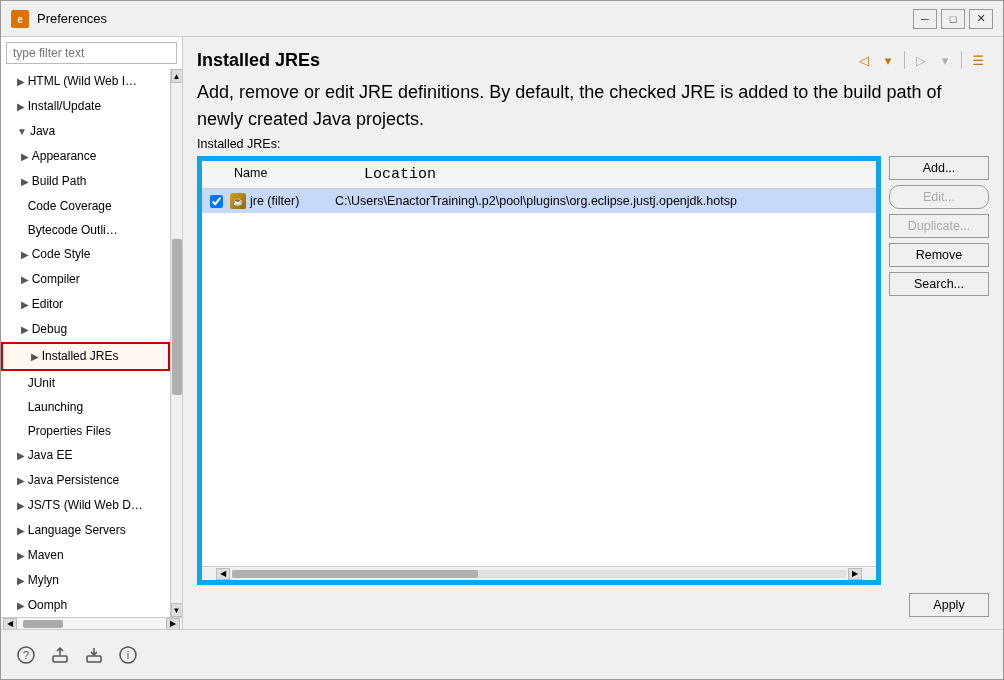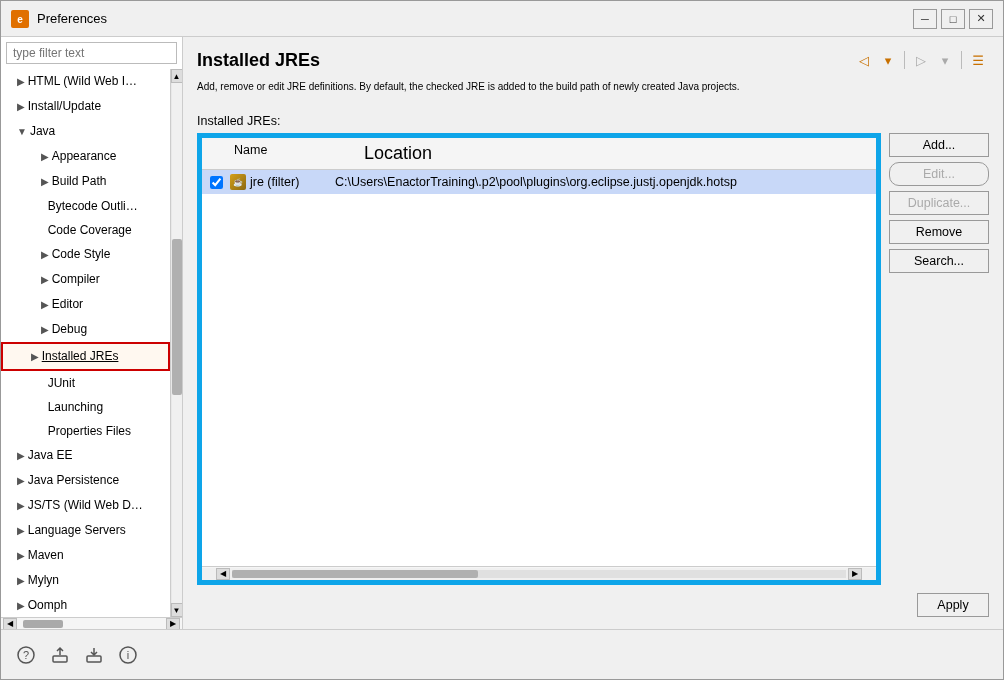--- a/index.html
+++ b/index.html
@@ -102,33 +102,33 @@
     .tree-item {
       padding: 2px 4px 2px 16px;
       cursor: pointer;
       white-space: nowrap;
       overflow: hidden;
       text-overflow: ellipsis;
       color: #000;
       font-size: 12px;
       line-height: 20px;
     }
-    .tree-item.selected { background: #c8d8f8; text-decoration: underline; }
+    .tree-item.selected { background: #c8d8f8; }
     .tree-item.highlighted {
       background: #fff3cd;
       border: 2px solid #e00;
     }
     .tree-item .expand-arrow {
       display: inline-block;
       margin-right: 3px;
       font-size: 10px;
       color: #555;
     }
     .tree-item.child {
-      padding-left: 40px;
+      padding-left: 20px;
     }
     .sidebar-hscroll {
       display: flex;
       height: 12px;
       background: #f5f5f5;
       border-top: 1px solid #ccc;
       align-items: center;
       padding: 0 2px;
       gap: 2px;
     }
@@ -184,23 +184,23 @@
       display: flex;
       align-items: center;
       justify-content: center;
       font-size: 13px;
       color: #c87000;
     }
     .toolbar-btn.disabled { color: #aaa; cursor: default; }
     .toolbar-separator { width: 1px; height: 18px; background: #bbb; margin: 0 3px; }
 
     .panel-description {
-      font-size: 10px;
+      font-size: 18px;
       color: #000;
-      margin-bottom: 20px;
+      margin-bottom: 4px;
       line-height: 1.5;
     }
     .jre-section-label {
       font-size: 12.5px;
       margin-bottom: 5px;
     }
 
     .jre-table-container {
       display: flex;
       gap: 8px;
@@ -223,21 +223,22 @@
     .jre-col-name {
       width: 130px;
       min-width: 130px;
       padding: 2px 8px;
       font-weight: normal;
       font-size: 12.5px;
     }
     .jre-col-location {
       flex: 1;
       padding: 2px 8px;
-      font-size: 18px;
+      font-size: 15px;
+      font-family: Liberation Mono, monospace;
     }
     .jre-table-body {
       flex: 1;
       overflow-y: auto;
       overflow-x: auto;
     }
     .jre-row {
       display: flex;
       align-items: center;
       padding: 2px 0;
@@ -491,24 +492,24 @@
           <div class="tree-item">
             <span class="expand-arrow">▼</span>Java
           </div>
           <div class="tree-item child">
             <span class="expand-arrow">▶</span>Appearance
           </div>
           <div class="tree-item child">
             <span class="expand-arrow">▶</span>Build Path
           </div>
           <div class="tree-item child">
+            &nbsp;&nbsp;Code Coverage
+          </div>
+          <div class="tree-item child">
             &nbsp;&nbsp;Bytecode Outli…
-          </div>
-          <div class="tree-item child">
-            &nbsp;&nbsp;Code Coverage
           </div>
           <div class="tree-item child">
             <span class="expand-arrow">▶</span>Code Style
           </div>
           <div class="tree-item child">
             <span class="expand-arrow">▶</span>Compiler
           </div>
           <div class="tree-item child">
             <span class="expand-arrow">▶</span>Editor
           </div>
@@ -621,21 +622,21 @@
         <div class="jre-buttons">
           <button class="jre-btn">Add...</button>
           <button class="jre-btn" disabled="" style="color:#aaa;border-radius:10px;">Edit...</button>
           <button class="jre-btn" disabled="" style="color:#aaa;">Duplicate...</button>
           <button class="jre-btn">Remove</button>
           <button class="jre-btn">Search...</button>
         </div>
       </div>
 
       <div class="apply-btn-area">
-        <button class="jre-btn" style="width:72px;">Apply</button>
+        <button class="jre-btn" style="width:80px;">Apply</button>
       </div>
     </div>
   </div>
 
   <div class="bottom-bar">
     <div class="bottom-left">
       <button class="bottom-icon-btn">
         <svg width="18" height="18" viewBox="0 0 18 18">
           <circle cx="9" cy="9" r="8" fill="none" stroke="#555" stroke-width="1.5"></circle>
           <text x="9" y="13" text-anchor="middle" font-size="11" fill="#555">?</text>

